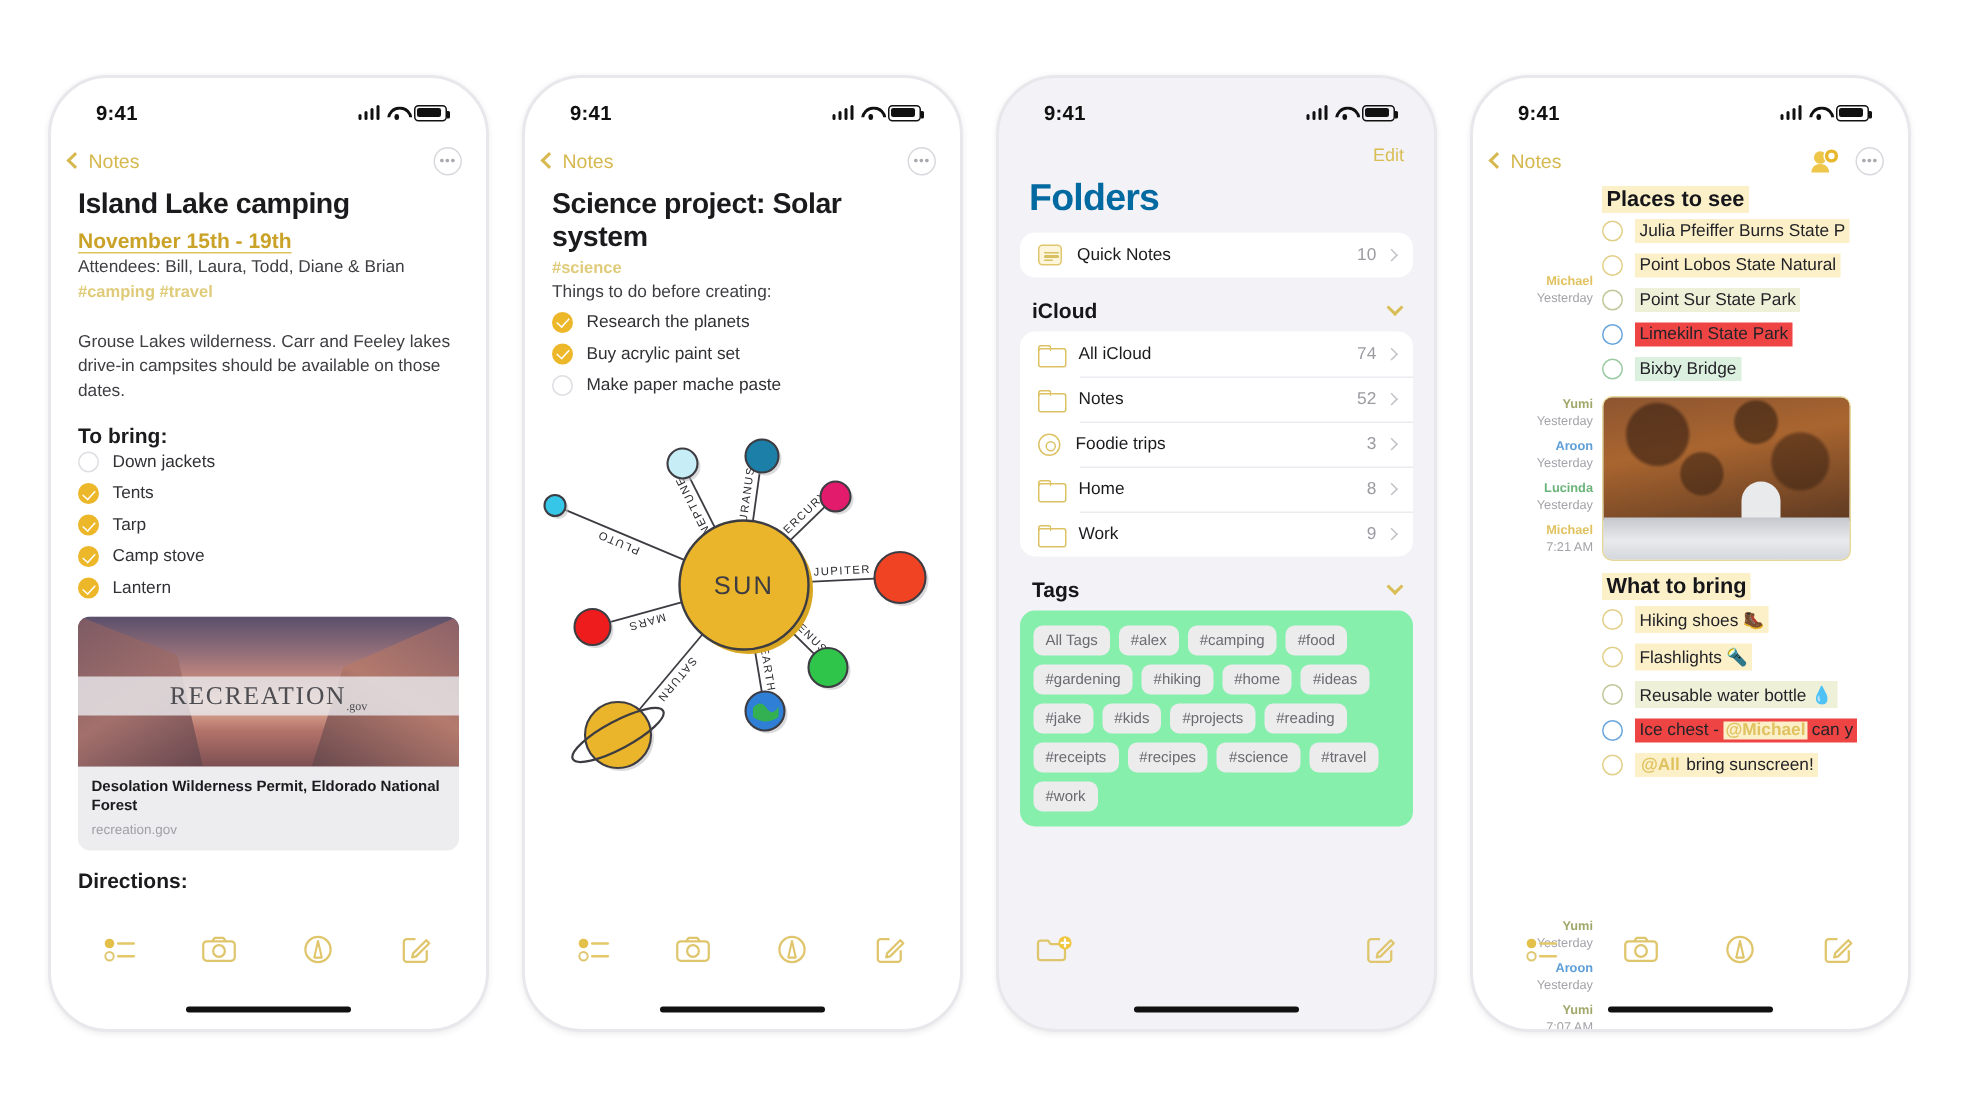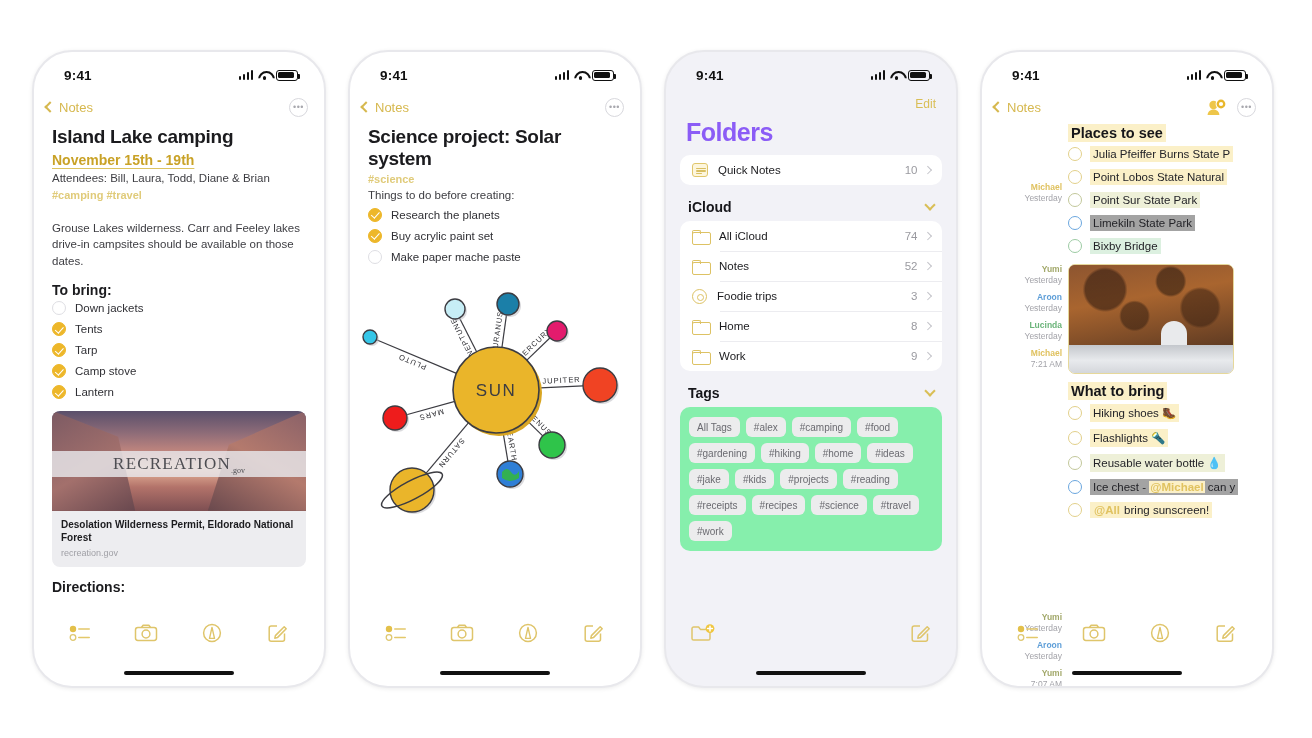--- a/index.html
+++ b/index.html
@@ -127,21 +127,21 @@
   .toolbar { position:absolute; left:0; right:0; bottom:34px; height:36px;
     display:flex; align-items:center; justify-content:space-around; padding:0 14px; }
   .toolbar.sides { justify-content:space-between; padding:0 24px; }
   .tb-icon { width:24px; height:22px; position:relative; cursor:pointer; }
   .home-ind { position:absolute; left:50%; transform:translateX(-50%); bottom:11px;
     width:110px; height:4.5px; border-radius:3px; background:#111; }
 
   
   .f-edit { text-align:right; padding:2px 20px 0; }
   .f-edit span { font-size:12px; color:#d9be55; cursor:pointer; }
-  .f-title { font-size:25px; font-weight:bold; color:#8b5cf6; padding:6px 20px 8px; letter-spacing:-.5px; }
+  .f-title { font-size:25px; font-weight:bold; color:#0369a1; padding:6px 20px 8px; letter-spacing:-.5px; }
   .f-card { margin:0 14px; background:#fff; border-radius:10px; overflow:hidden; }
   .f-row { display:flex; align-items:center; height:30px; padding:0 12px; cursor:pointer; position:relative; }
   .f-row + .f-row::before { content:""; position:absolute; left:40px; right:0; top:0; height:1px; background:#ececf0; }
   .f-name { font-size:11.5px; color:#1b1b1e; margin-left:10px; flex:1; }
   .f-count { font-size:11.5px; color:#9a9aa0; margin-right:7px; }
   .chev-r { width:5.5px; height:5.5px; border-top:1.5px solid #c2c2c8; border-right:1.5px solid #c2c2c8; transform:rotate(45deg); }
   .f-group-h { display:flex; align-items:center; justify-content:space-between; padding:14px 22px 6px; }
   .f-group-h b { font-size:14px; color:#16161a; }
   .chev-d { width:8px; height:8px; border-bottom:2px solid #d9be55; border-right:2px solid #d9be55; transform:rotate(45deg); margin-top:-4px; cursor:pointer; }
   .tag-card { margin:0 14px; background:#86efac; border-radius:10px; padding:10px 9px; display:flex; flex-wrap:wrap; gap:6px; }
@@ -164,21 +164,21 @@
   .gutter { width:86px; flex:0 0 86px; padding-top:4px; position:relative; }
   .g-item { position:absolute; right:6px; text-align:right; line-height:1.25; }
   .g-name { font-size:8.5px; font-weight:bold; }
   .g-time { font-size:8.5px; color:#a3a3a9; }
   .collab-body { flex:1; padding-right:0; overflow:hidden; }
   .c-h { font-size:14.5px; font-weight:bold; color:#16161a; display:inline-block; padding:1px 3px; }
   .c-row { display:flex; align-items:center; gap:8px; padding:3.5px 0; }
   .c-label { font-size:11.5px; color:#232328; padding:2px 3px; white-space:nowrap; }
   .hl-gold   { background:#fbf0c8; }
   .hl-olive  { background:#eef0d8; }
-  .hl-blue   { background:#a3a3a3; }
+  .hl-blue   { background:#ef4444; }
   .hl-green  { background:#dcf0e0; }
   .m-gold   { color:#e0c260; font-weight:bold; background:#fbf0c8; padding:0 1px;}
   .c-card { margin-top:7px; width:166px; border-radius:7px; overflow:hidden; background:#e9e9ec;
             border:1.5px solid #e6d89a; }
   .c-img { height:108px; position:relative; }
   .c-txt { padding:6px 8px 8px; }
   .c-title { font-size:9.5px; font-weight:bold; color:#16161a; }
   .c-url { font-size:8.5px; color:#a0a0a6; margin-top:2px; }
 
   

